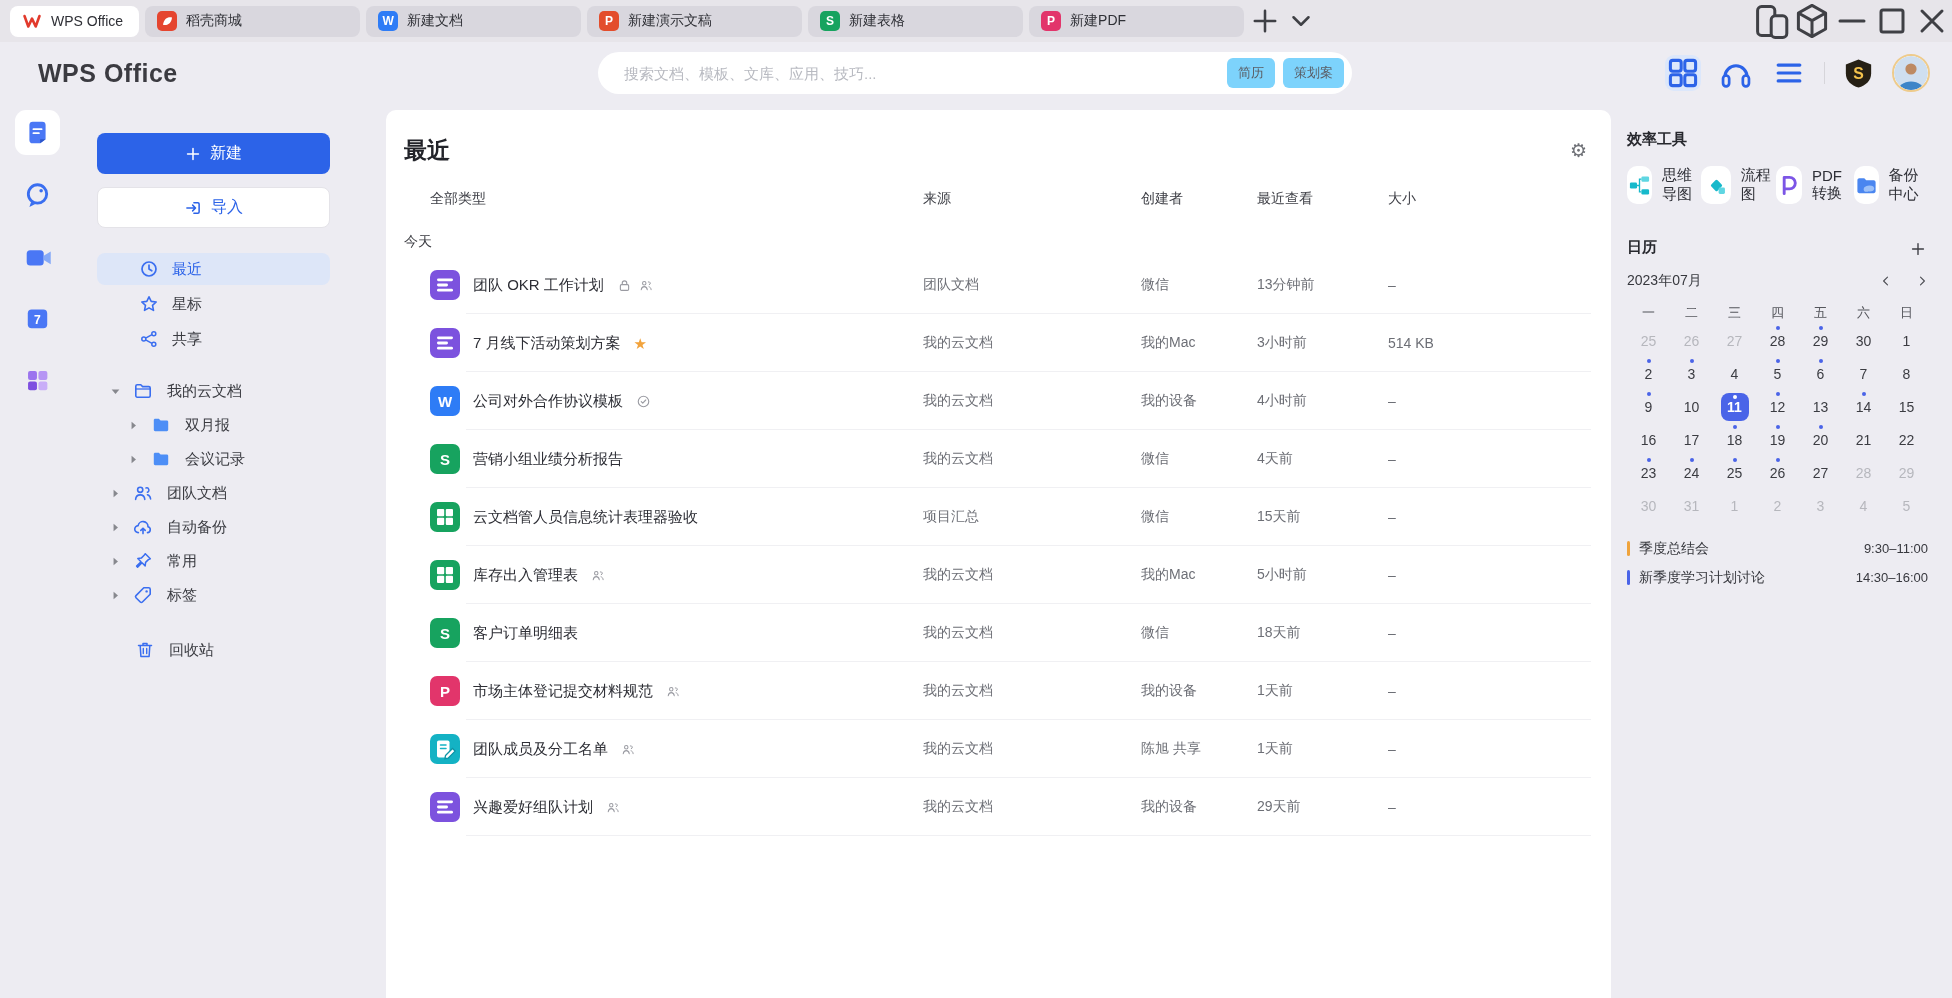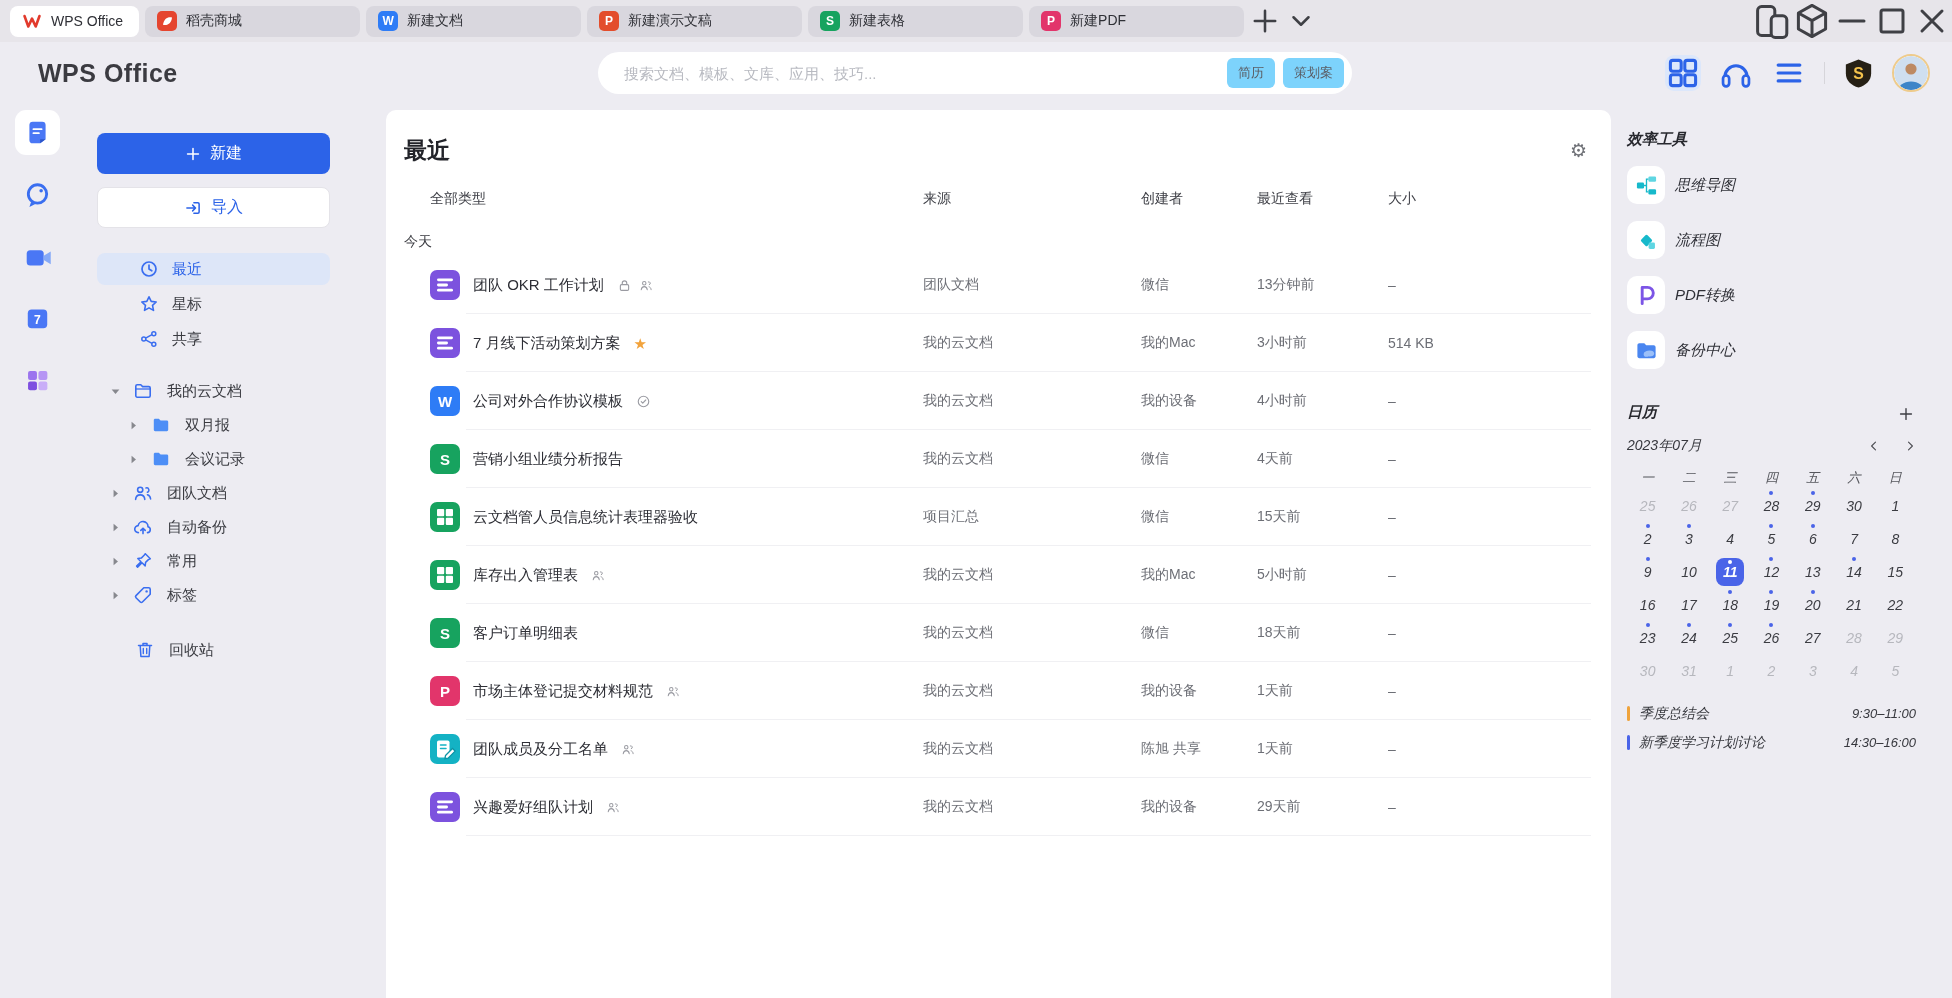--- a/index.html
+++ b/index.html
@@ -93,23 +93,23 @@
   .file-tile { width:30px; height:30px; border-radius:7px; flex:none; display:flex; align-items:center;
                justify-content:center; color:#fff; font-size:15px; font-weight:700; }
   .file-tile svg { width:30px; height:30px; }
   .file-name { font-size:15px; color:#2d2e35; white-space:nowrap; }
   .badges { display:flex; gap:7px; align-items:center; color:#9a9ba2; }
   .badge { display:flex; } .badge svg{width:15px;height:15px;}
   .badge.star { color:#f2a33c; font-size:15px; line-height:1; }
   .cell-text { font-size:14px; color:#6d6f76; white-space:nowrap; }
 
   
-  .rightpanel { flex:1; padding:26px 36px 0 16px;font-style:italic; }
+  .rightpanel { flex:1; padding:26px 24px 0 16px; }
   .panel-title { font-size:15px; font-weight:700; color:#27282e; }
-  .tools { margin-top:17px; display:grid; grid-template-columns:1fr; row-gap:17px; }
+  .tools { margin-top:17px; display:grid; grid-template-columns:1fr 1fr 1fr 1fr; row-gap:17px; }
   .tool { display:flex; align-items:center; gap:10px; font-size:15px; color:#2e2f36; cursor:default; }
   .tool-tile { width:38px; height:38px; background:#fff; border-radius:10px; display:flex; align-items:center;
                justify-content:center; }
   .tool-tile svg { width:23px; height:23px; }
   .cal { margin-top:34px; }
   .cal-head { display:flex; align-items:flex-end; }
   .cal-add { margin-left:auto; margin-right:2px; color:#3c3d43; display:flex; }
   .cal-month-row { margin-top:15px; display:flex; align-items:center; font-size:14px; color:#37383e; }
   .cal-nav { margin-left:auto; display:flex; gap:24px; color:#4b4c52; }
   .cal-nav span { display:flex; }

